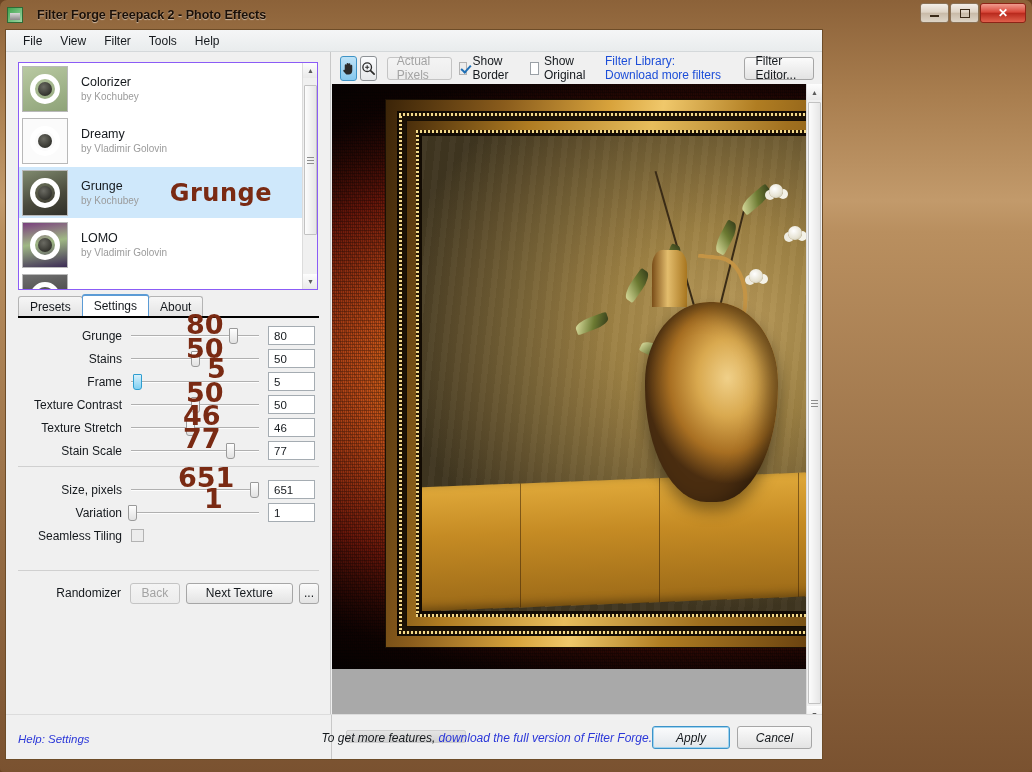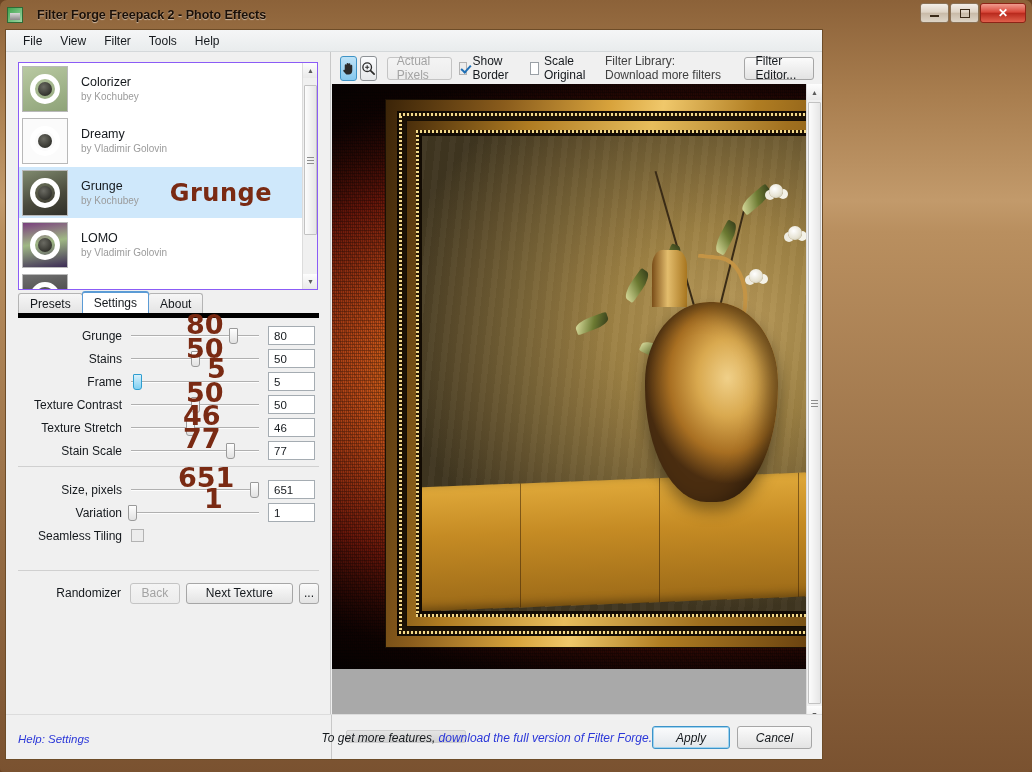--- a/index.html
+++ b/index.html
@@ -130,21 +130,21 @@
     position:absolute;left:1px;width:13px;
     background:linear-gradient(90deg,#fcfcfc,#e6e6e6);
     border:1px solid #c2c2c2;box-sizing:border-box;border-radius:1px;
     display:flex;align-items:center;justify-content:center;
   }
   .grip{width:7px;height:7px;display:flex;flex-direction:column;justify-content:space-between;}
   .grip i{display:block;height:1px;background:#8e8e8e;}
   
   .tabs{
     position:absolute;left:12px;top:244px;width:301px;height:22px;
-    border-bottom:5px solid #000000;box-sizing:border-box;display:flex;align-items:flex-end;
+    border-bottom:2px solid #000000;box-sizing:border-box;display:flex;align-items:flex-end;
   }
   .tab{
     height:20px;padding:0 11px;font-size:12px;color:#15191d;
     display:flex;align-items:center;
     background:linear-gradient(180deg,#f6f6f6,#e4e4e4);
     border:1px solid #b4b4b4;border-bottom:none;box-sizing:border-box;
     border-radius:3px 3px 0 0;margin-right:-1px;
   }
   .tab.active{
     height:22px;background:#fff;border-color:#5b9bd5;border-top-width:2px;
@@ -218,21 +218,21 @@
   .tb-btn{
     width:25px;height:25px;border:1px solid #8e9296;box-sizing:border-box;border-radius:3px;
     display:flex;align-items:center;justify-content:center;margin-right:3px;
     background:linear-gradient(180deg,#fbfcfd,#e6e8ea);
   }
   .tb-btn.active{
     background:linear-gradient(180deg,#bfe3f7,#86c8ee);border-color:#3e93c6;
   }
   .tb-sep{width:10px;}
   .tb-chk{display:flex;align-items:center;font-size:12px;color:#15191d;margin-right:14px;gap:5px;}
-  .tb-link{font-size:12px;color:#404040;margin-left:auto;}
+  .tb-link{font-size:12px;color:#1d4ed8;margin-left:auto;}
   .tb-filter-editor{margin-left:14px;margin-right:8px;height:23px;}
   .preview-area{
     position:absolute;left:0;top:32px;right:0;bottom:0;
     background:#a9a9a9;overflow:hidden;
   }
   .preview-canvas{
     position:absolute;left:0;top:0;width:675px;height:585px;
   }
   
   .art-grunge{
@@ -616,21 +616,21 @@
         </div>
         <div class="tb-sep"></div>
         <div class="btn disabled" style="height:23px;padding:0 9px;">Actual Pixels</div>
         <div class="tb-sep"></div>
         <label class="tb-chk">
           <span class="chk grey on"></span>
           <span>Show Border</span>
         </label>
         <label class="tb-chk">
           <span class="chk"></span>
-          <span>Scale Original</span>
+          <span>Show Original</span>
         </label>
         <a class="tb-link" href="#" style="text-decoration:none;">Filter Library: Download more filters</a>
         <div class="btn tb-filter-editor" style="padding:0 11px;">Filter Editor...</div>
       </div>
 
       <div class="preview-area">
         <div class="preview-canvas">
           <div class="art-grunge"></div>
           <div class="art-noise"></div>
           <div class="art-frame">

